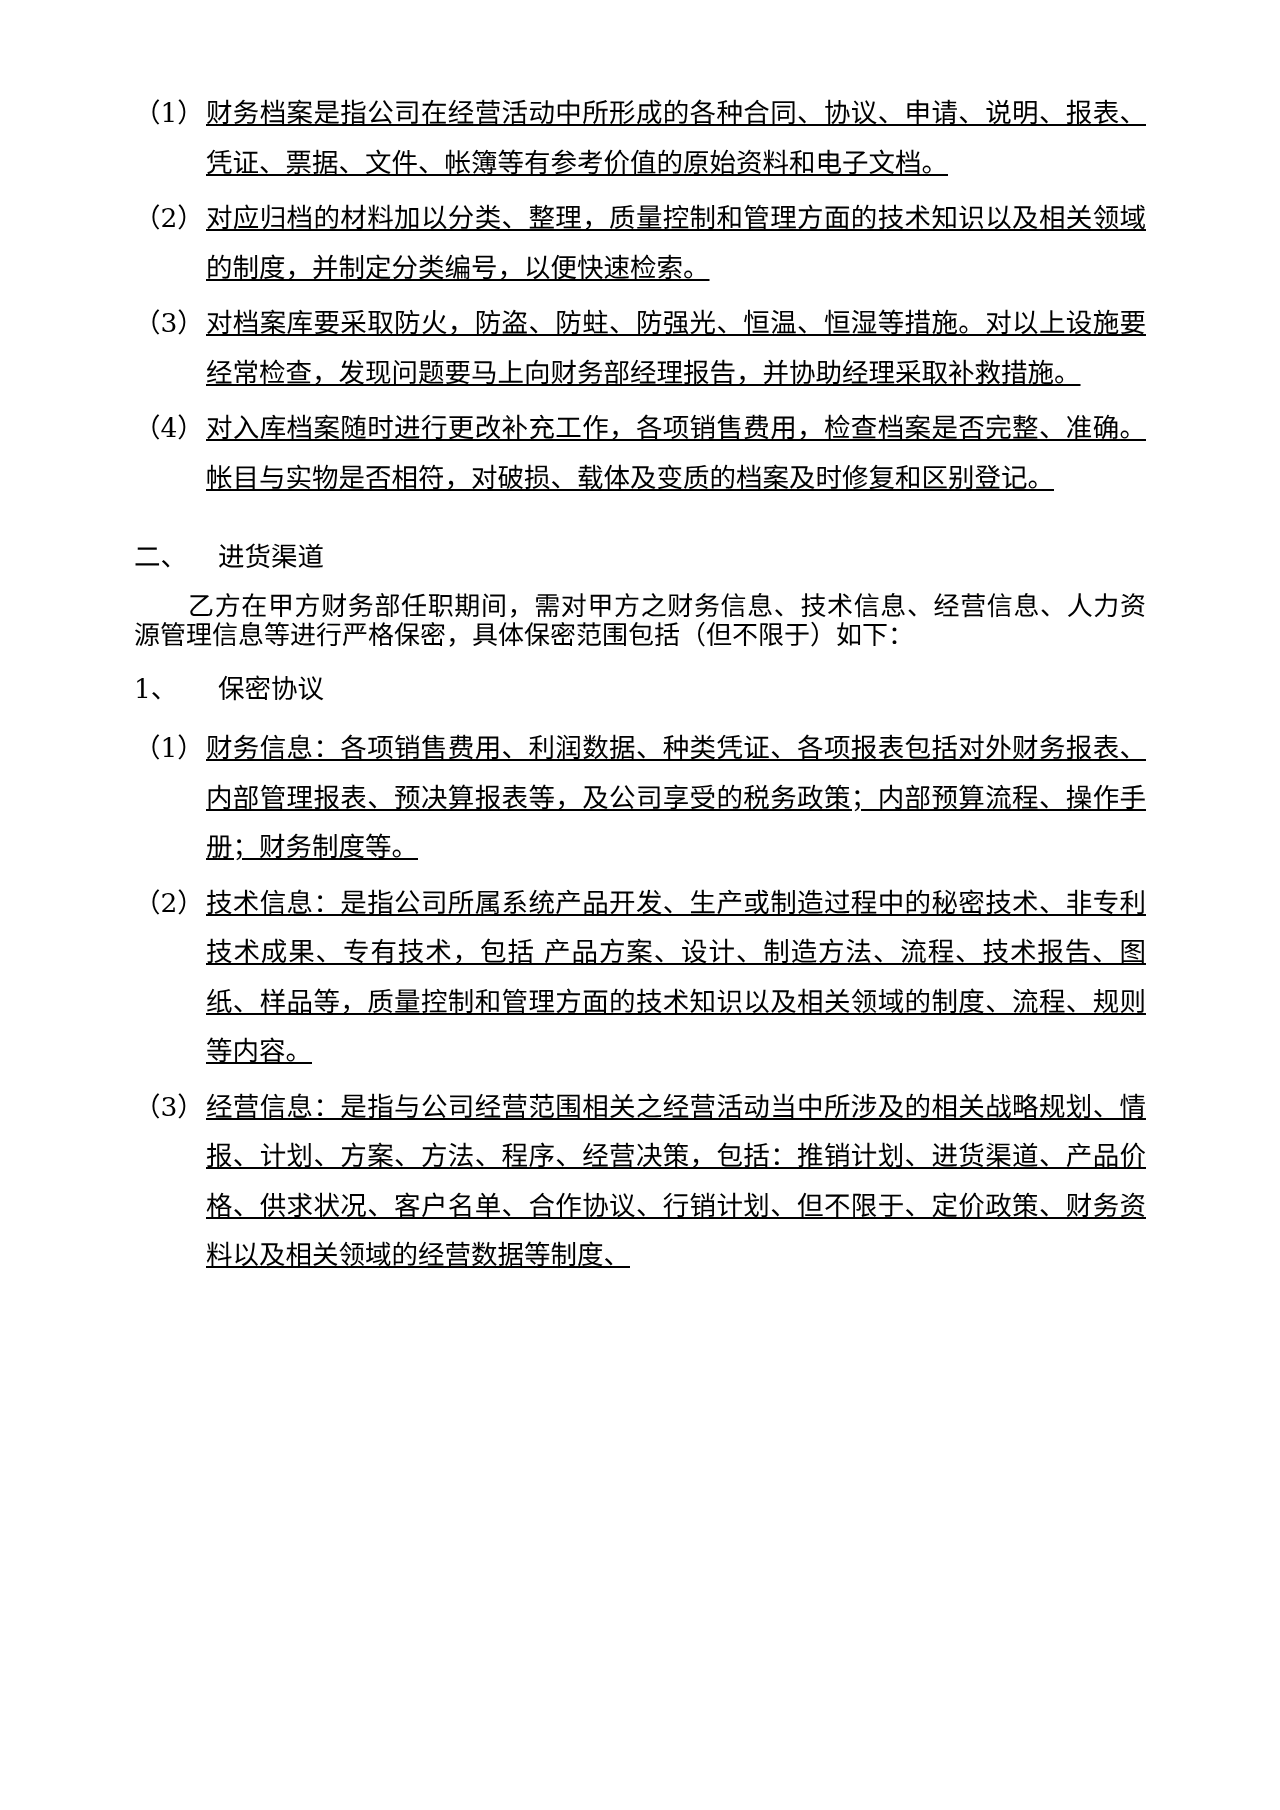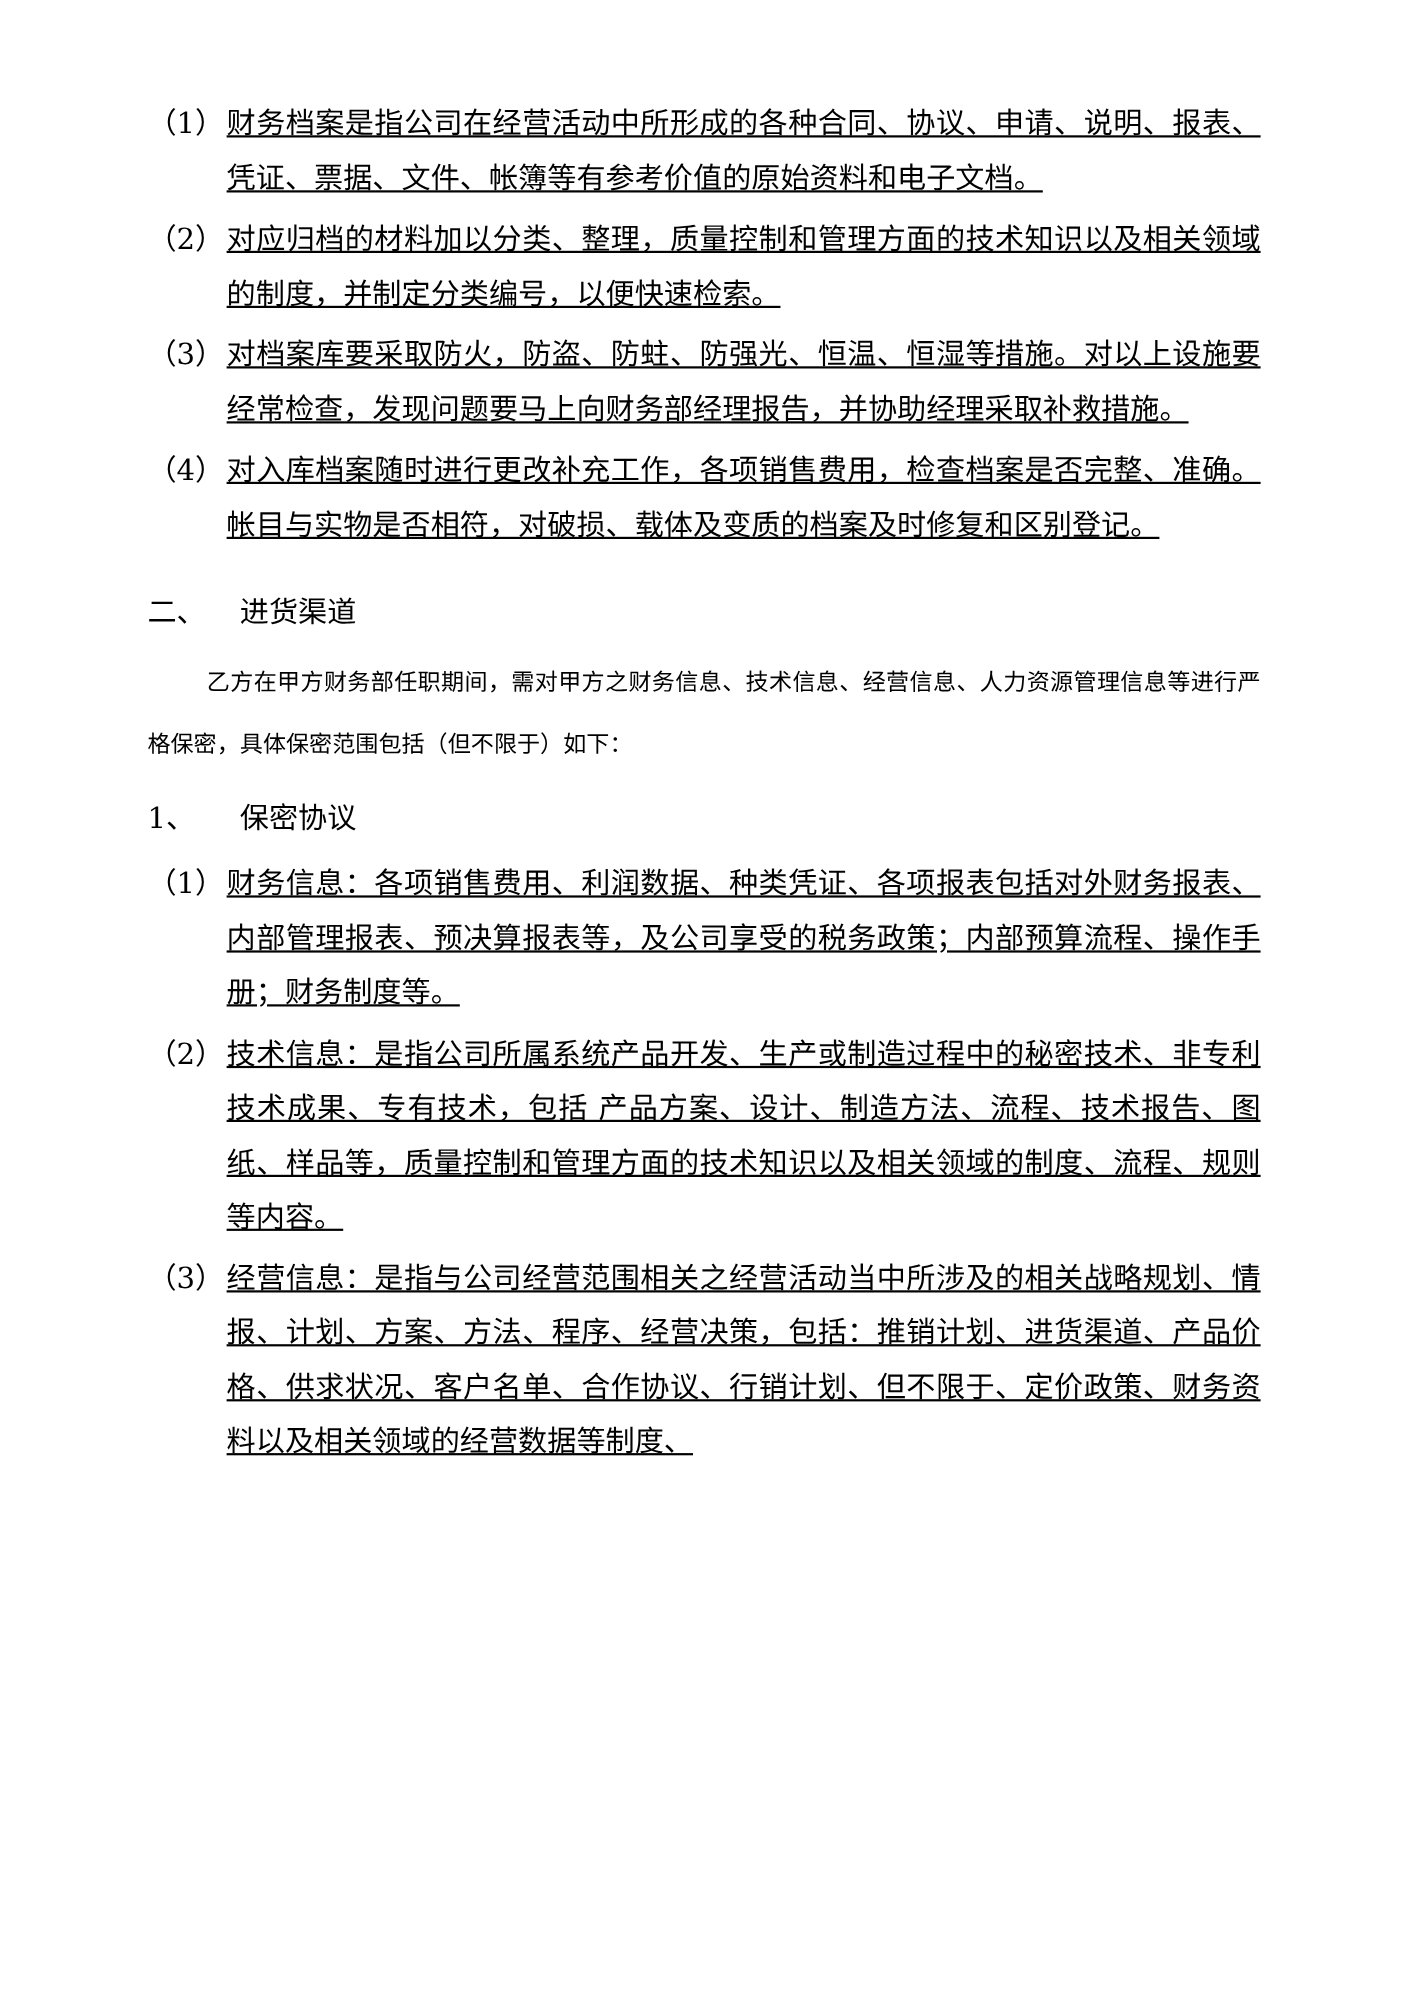--- a/index.html
+++ b/index.html
@@ -65,22 +65,22 @@
   .heading .h-num {
     flex: 0 0 auto;
     width: 84px;
   }
   .heading .h-text {
     flex: 0 0 auto;
   }
 
   
   .para {
-    font-size: 21px;
-    line-height: 57px;
+    font-size: 26px;
+    line-height: 29px;
     text-align: justify;
     text-justify: inter-ideograph;
     text-indent: 54px;
     margin: 10px 0 10px 0;
   }
 
   .gap-sm { height: 10px; }
 </style>
 </head>
 <body>

